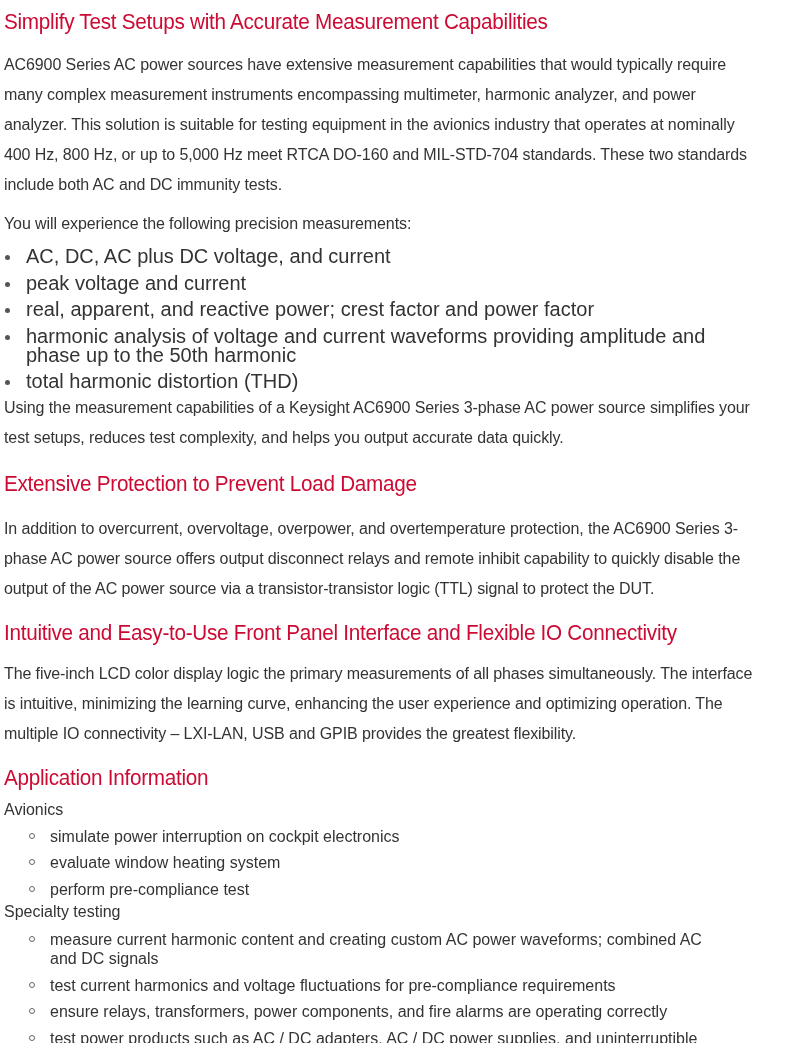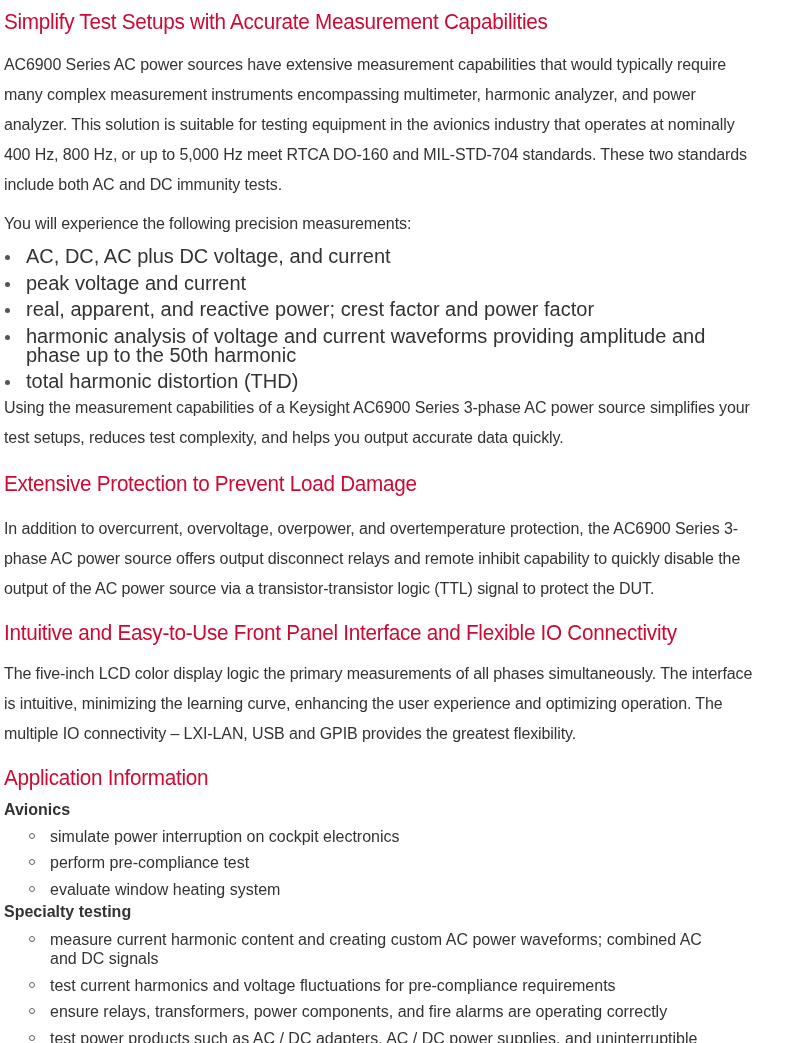--- a/index.html
+++ b/index.html
@@ -54,21 +54,20 @@
       top: 8px;
       width: 5px;
       height: 5px;
       border-radius: 50%;
       background: #555555;
     }
     .group-label {
       font-size: 16px;
       line-height: 20px;
       margin: 0;
-      font-weight: bold;
     }
     ul.circle-list {
       list-style: none;
       margin: 0;
       padding: 0;
     }
     ul.circle-list li {
       position: relative;
       padding-left: 46px;
       font-size: 16px;
@@ -114,22 +113,22 @@
     <h2 class="section-title" style="margin-top:15px;">Intuitive and Easy-to-Use Front Panel Interface and Flexible IO Connectivity</h2>
     <p class="body" style="margin-top:12px; width:752px;">The five-inch LCD color display logic the primary measurements of all phases simultaneously. The interface is intuitive, minimizing the learning curve, enhancing the user experience and optimizing operation. The multiple IO connectivity – LXI-LAN, USB and GPIB provides the greatest flexibility.</p>
   </section>
 
   <section>
     <h2 class="section-title" style="margin-top:15px;">Application Information</h2>
 
     <div class="group-label" style="margin-top:8px;">Avionics</div>
     <ul class="circle-list" style="margin-top:7px;">
       <li><span class="circle"></span><span>simulate power interruption on cockpit electronics</span></li>
+      <li><span class="circle"></span><span>evaluate window heating system</span></li>
       <li><span class="circle"></span><span>perform pre-compliance test</span></li>
-      <li><span class="circle"></span><span>evaluate window heating system</span></li>
     </ul>
 
     <div class="group-label" style="margin-top:-4px;">Specialty testing</div>
     <ul class="circle-list" style="margin-top:8px; width:700px;">
       <li><span class="circle"></span><span>measure current harmonic content and creating custom AC power waveforms; combined AC and DC signals</span></li>
       <li><span class="circle"></span><span>test current harmonics and voltage fluctuations for pre-compliance requirements</span></li>
       <li><span class="circle"></span><span>ensure relays, transformers, power components, and fire alarms are operating correctly</span></li>
       <li><span class="circle"></span><span>test power products such as AC / DC adapters, AC / DC power supplies, and uninterruptible power supplies</span></li>
       <li><span class="circle"></span><span>check AC motors and electronic controllers</span></li>
     </ul>

